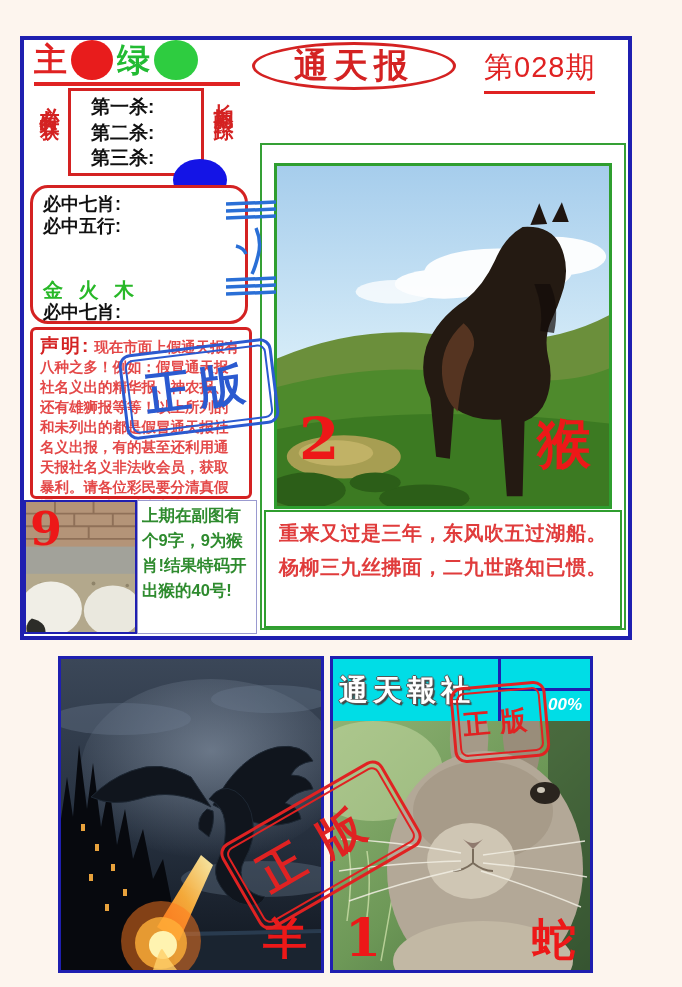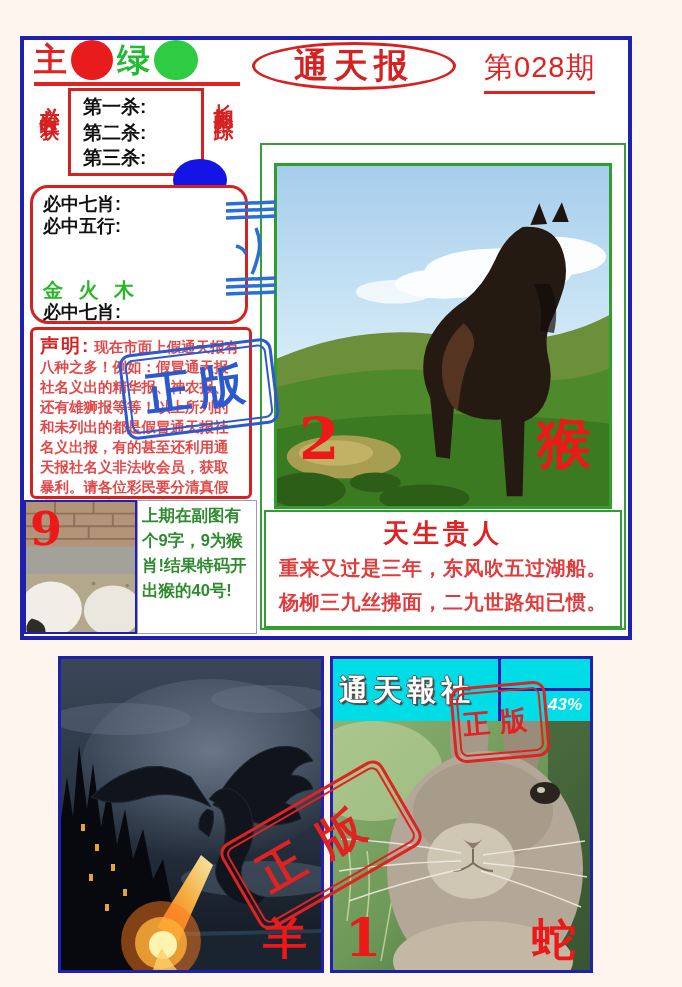--- a/index.html
+++ b/index.html
@@ -40,21 +40,21 @@
   }
 
   
   .v-text { writing-mode:vertical-rl; text-orientation:upright;
     color:#d42222; font-size:20px; font-weight:bold; letter-spacing:5px; }
   .kill-left  { position:absolute; left:13px; top:50px; height:120px; }
   .kill-right { position:absolute; left:187px; top:48px; height:116px; }
   .kill-box {
     position:absolute; left:44px; top:48px; width:136px; height:88px;
     border:3px solid #d42222; background:#fff;
-    display:flex; flex-direction:column; justify-content:space-between; padding:3px 12px;
+    display:flex; flex-direction:column; justify-content:space-between; padding:3px 20px;
   }
   .kill-row { color:#111; font-size:19px; font-weight:bold; line-height:25px; position:relative; }
   .blue-ellipse {
     position:absolute; left:102px; top:68px; width:54px; height:42px;
     background:#1414e6; border-radius:50%;
   }
 
   
   .picks-box {
     position:absolute; left:6px; top:145px; width:218px; height:139px;
@@ -248,21 +248,20 @@
             q6,-24 -4,-44 q-10,-20 -38,-18 z"></path>
           <path fill="#5e3a24" opacity="0.85" d="M190,160 q-24,22 -22,52 q2,26 16,38 q4,-40 14,-58 q8,-18 -8,-32 z"></path>
           <path fill="#120c08" d="M262,120 q10,26 6,48 l14,2 q6,-28 -4,-50 z" opacity="0.7"></path>
         </g>
       </svg>
       <div class="overlay-num main-num">2</div>
       <div class="overlay-num main-zodiac">猴</div>
     </div>
 
     <div class="poem-box">
-      <div class="poem-title">天生贵人</div>
       <div class="poem-line">重来又过是三年，东风吹五过湖船。</div>
       <div class="poem-line">杨柳三九丝拂面，二九世路知已惯。</div>
     </div>
 
     <div class="sheep-box">
       <svg viewBox="0 0 113 134" preserveAspectRatio="none">
         <rect width="113" height="50" fill="#b49478"></rect>
         <g stroke="#8f7058" stroke-width="2">
           <line x1="0" y1="12" x2="113" y2="12"></line>
             <line x1="0" y1="25" x2="113" y2="25"></line>
@@ -350,21 +349,21 @@
     <path d="M92,311 q8,-26 10,-20 q6,10 14,20 z" fill="#ffcf6a" opacity="0.8"></path>
   </svg>
   <div class="overlay-num bl-zodiac">羊</div>
 </div>
 
 <div class="panel-br">
   <div class="cyan-band">
     <div class="agency">通天報社</div>
     <div class="band-vline"></div>
     <div class="band-hline"></div>
-    <div class="percent">43%</div>
+    <div class="percent">00%</div>
   </div>
   <div class="rabbit-area">
     <svg viewBox="0 0 257 249" preserveAspectRatio="none">
       <defs>
         <linearGradient id="grass" x1="0" y1="0" x2="1" y2="1">
           <stop offset="0" stop-color="#8fb274"></stop>
             <stop offset="0.5" stop-color="#6d9857"></stop>
             <stop offset="1" stop-color="#42663a"></stop>
         </linearGradient>
       </defs>

